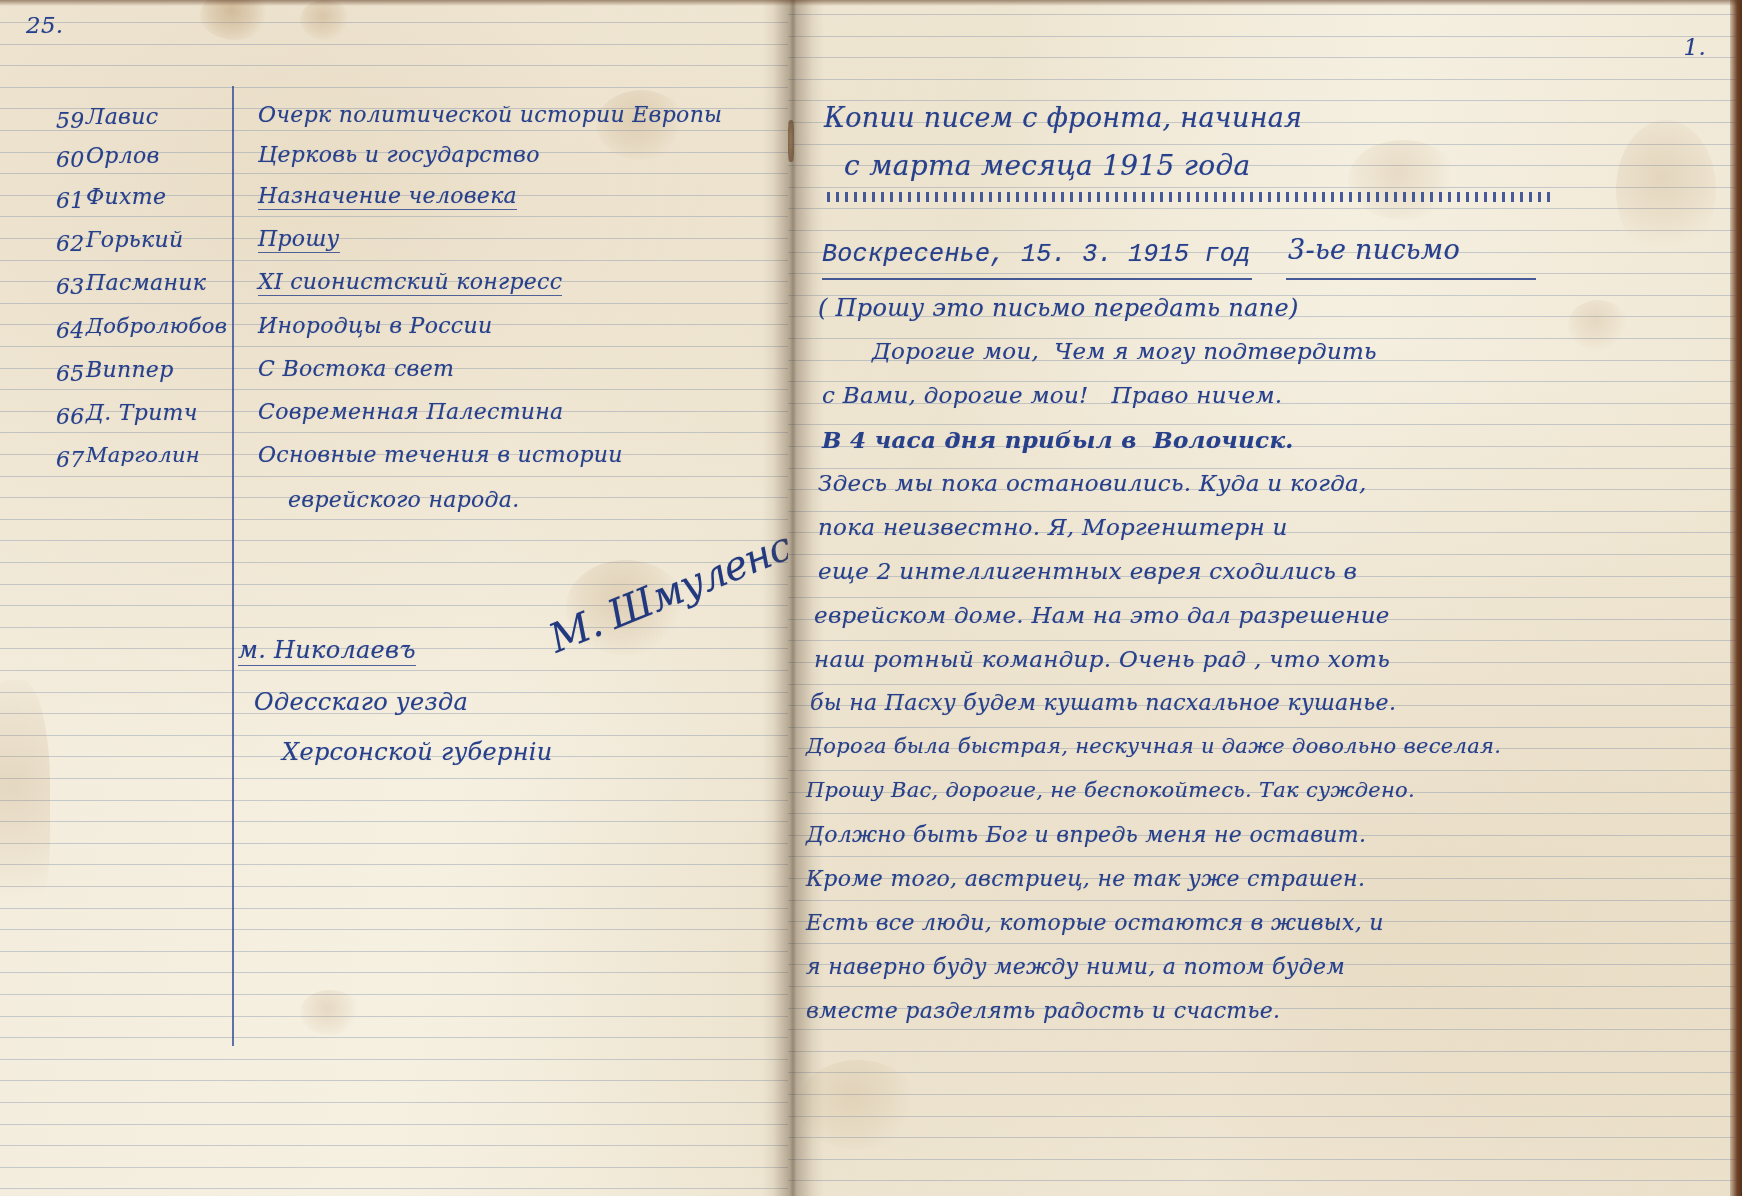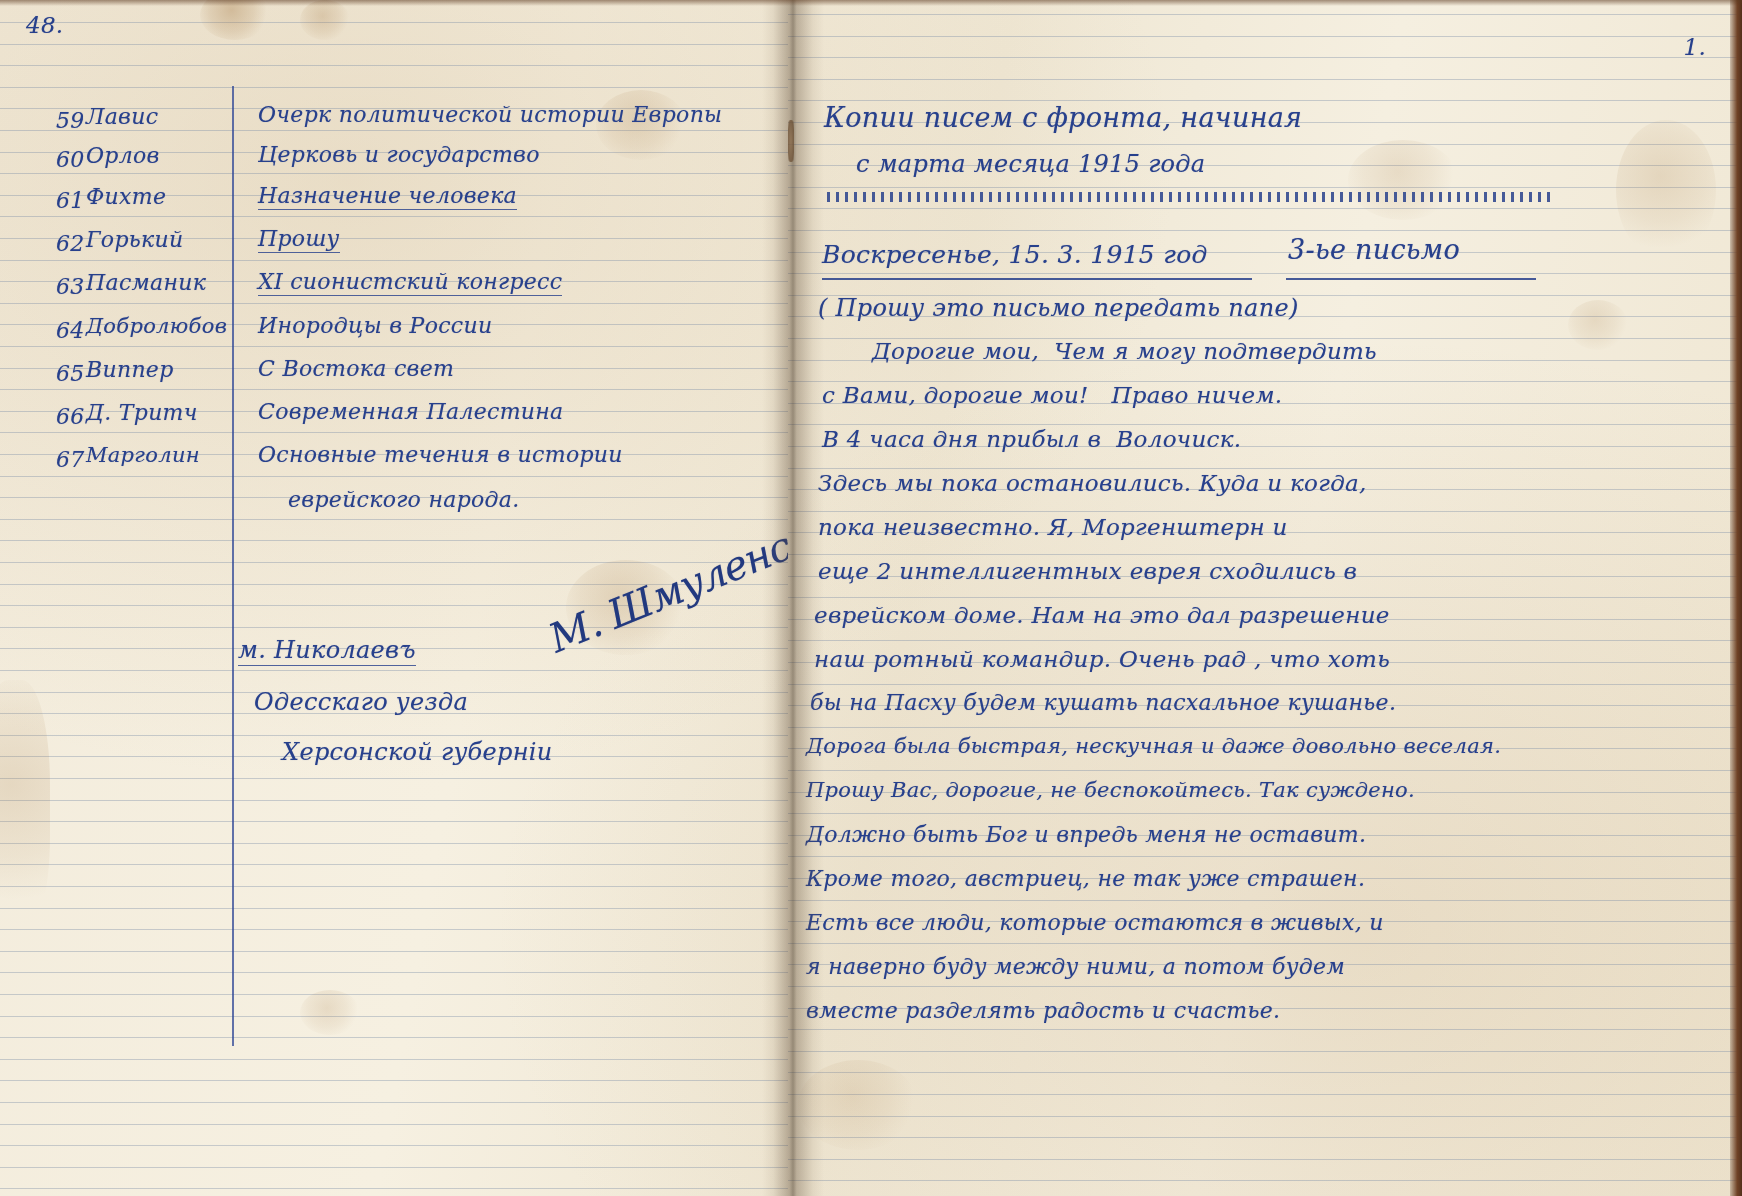--- a/index.html
+++ b/index.html
@@ -252,21 +252,21 @@
         <div class="rule" style="top:1188.4px"></div>
       </div>
 
     <div class="stain" style="left:200px; top:-10px; width:70px; height:50px;"></div>
     <div class="stain" style="left:300px; top:0px; width:50px; height:40px; opacity:.7;"></div>
     <div class="stain" style="left:596px; top:90px; width:90px; height:70px; opacity:.55;"></div>
     <div class="stain" style="left:566px; top:560px; width:120px; height:95px; opacity:.6;"></div>
     <div class="stain" style="left:300px; top:990px; width:60px; height:45px; opacity:.5;"></div>
     <div class="stain" style="left:-20px; top:680px; width:70px; height:260px; border-radius:40%; opacity:.5;"></div>
 
-    <div class="hand" id="left-page-number">48.</div>
+    <div class="hand" id="left-page-number">25.</div>
 
     <div id="vrule"></div>
 
     <div class="hand biblio-num" style="left:56px; top:108px;">59</div>
     <div class="hand biblio-author" style="top:104px;">Лавис</div>
     <div class="hand biblio-title" style="top:102px;">Очерк политической истории Европы</div>
 
     <div class="hand biblio-num" style="left:56px; top:147px;">60</div>
     <div class="hand biblio-author" style="top:143px;">Орлов</div>
     <div class="hand biblio-title" style="top:142px;">Церковь и государство</div>
@@ -368,33 +368,33 @@
       </div>
 
     <div class="stain" style="left:560px; top:140px; width:110px; height:80px; opacity:.45;"></div>
     <div class="stain" style="left:780px; top:300px; width:60px; height:50px; opacity:.45;"></div>
     <div class="stain" style="left:828px; top:120px; width:100px; height:140px; opacity:.5;"></div>
     <div class="stain" style="left:10px; top:1060px; width:120px; height:90px; opacity:.4;"></div>
 
     <div class="hand" id="right-page-number">1.</div>
 
     <div class="hand rt" style="left:36px; top:104px; font-size:27px;">Копии писем с фронта, начиная</div>
-    <div class="hand rt" style="left:68px; top:152px; font-size:24px;">с марта месяца 1915 года</div>
+    <div class="hand rt" style="left:56px; top:152px; font-size:28px;">с марта месяца 1915 года</div>
     <div class="wavy" style="left:36px; top:192px; width:730px;"></div>
 
-    <div class="hand rt" style="left:34px; top:242px; font-size:25px;">Воскресенье, 15. 3. 1915 год</div>
+    <div class="hand rt" style="left:34px; top:242px; font-size:25px;font-family:Liberation Mono, monospace;">Воскресенье, 15. 3. 1915 год</div>
     <div class="straightline" style="left:34px; top:278px; width:430px;"></div>
     <div class="hand rt" style="left:500px; top:236px; font-size:27px;">3-ье письмо</div>
     <div class="straightline" style="left:498px; top:278px; width:250px;"></div>
 
     <div class="hand rt" style="left:30px; top:296px; font-size:24px;">( Прошу это письмо передать папе)</div>
 
     <div class="hand rt" style="left:84px; top:340px;">Дорогие мои,  Чем я могу подтвердить</div>
     <div class="hand rt" style="left:34px; top:384px;">с Вами, дорогие мои!   Право ничем.</div>
-    <div class="hand rt" style="left:34px; top:428px;">В 4 часа дня прибыл в  Волочиск.</div>
+    <div class="hand rt" style="left:34px; top:428px;font-weight:bold;">В 4 часа дня прибыл в  Волочиск.</div>
     <div class="hand rt" style="left:30px; top:516px;">пока неизвестно. Я, Моргенштерн и</div>
     <div class="hand rt" style="left:30px; top:472px;">Здесь мы пока остановились. Куда и когда,</div>
     <div class="hand rt" style="left:30px; top:560px;">еще 2 интеллигентных еврея сходились в</div>
     <div class="hand rt" style="left:26px; top:604px;">еврейском доме. Нам на это дал разрешение</div>
     <div class="hand rt" style="left:26px; top:648px;">наш ротный командир. Очень рад , что хоть</div>
     <div class="hand rt" style="left:22px; top:692px; font-size:22px;">бы на Пасху будем кушать пасхальное кушанье.</div>
     <div class="hand rt" style="left:18px; top:736px; font-size:21px;">Дорога была быстрая, нескучная и даже довольно веселая.</div>
     <div class="hand rt" style="left:18px; top:780px; font-size:21px;">Прошу Вас, дорогие, не беспокойтесь. Так суждено.</div>
     <div class="hand rt" style="left:18px; top:824px; font-size:22px;">Должно быть Бог и впредь меня не оставит.</div>
     <div class="hand rt" style="left:18px; top:868px; font-size:22px;">Кроме того, австриец, не так уже страшен.</div>

